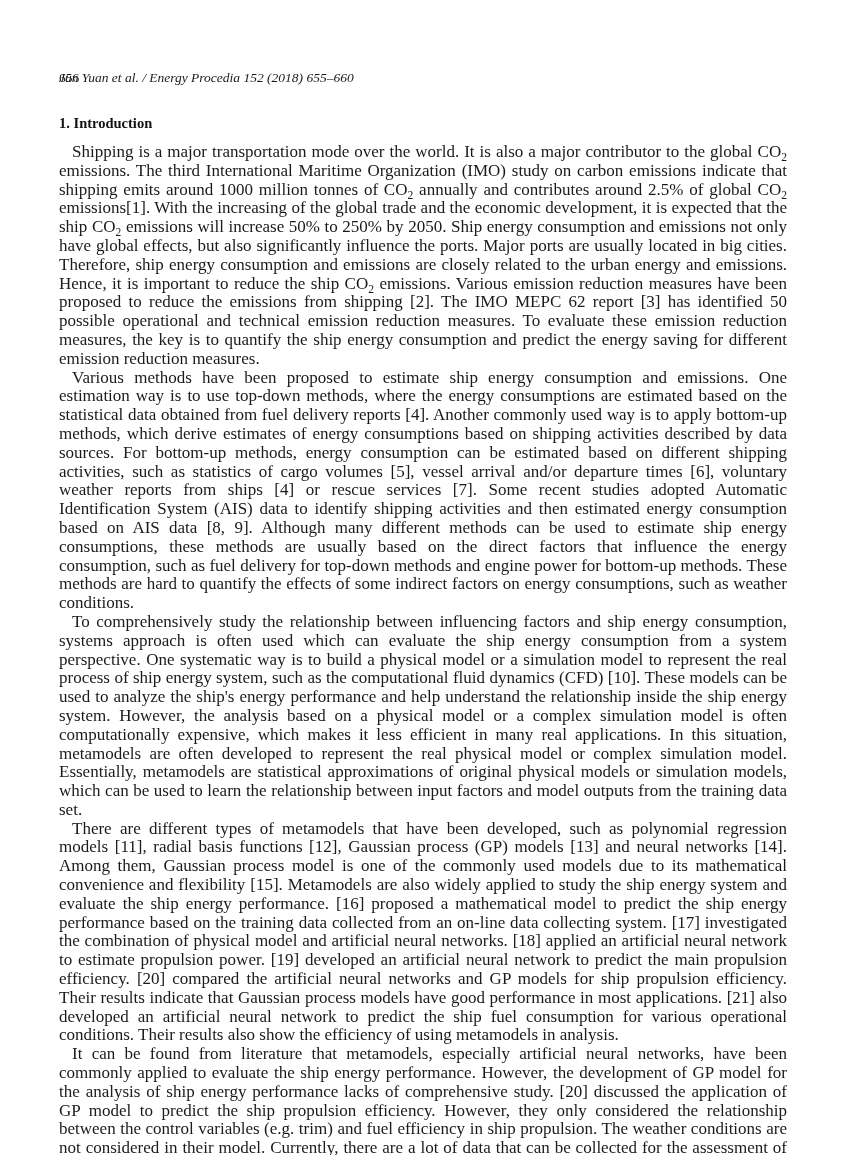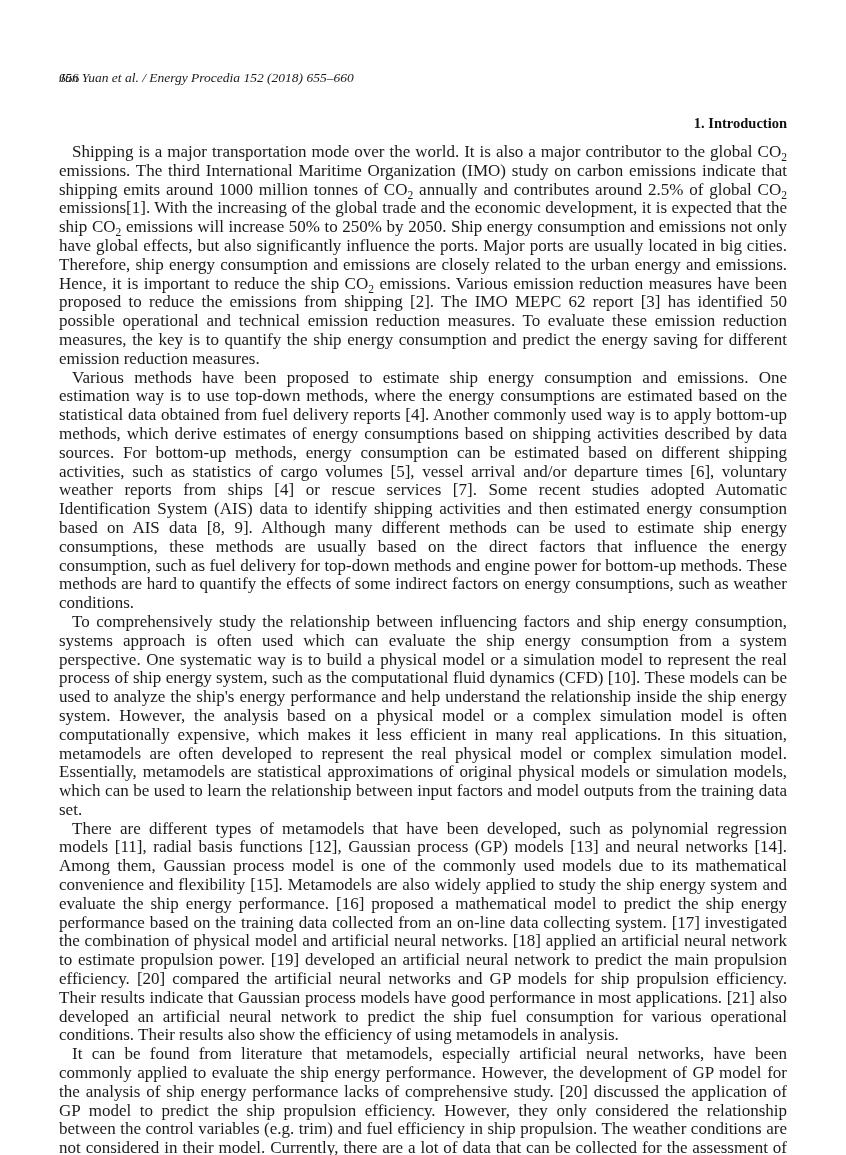--- a/index.html
+++ b/index.html
@@ -37,21 +37,20 @@
   }
   .section-heading {
     position: absolute;
     top: 115px;
     left: 59px;
     width: 728px;
     margin: 0;
     font-size: 14.5px;
     font-weight: bold;
     color: #111111;
-    text-align: right;
   }
   .body-text {
     position: absolute;
     top: 143px;
     left: 59px;
     width: 728px;
     font-size: 17px;
     line-height: 18.8px;
     text-align: justify;
     color: #1a1a1a;

